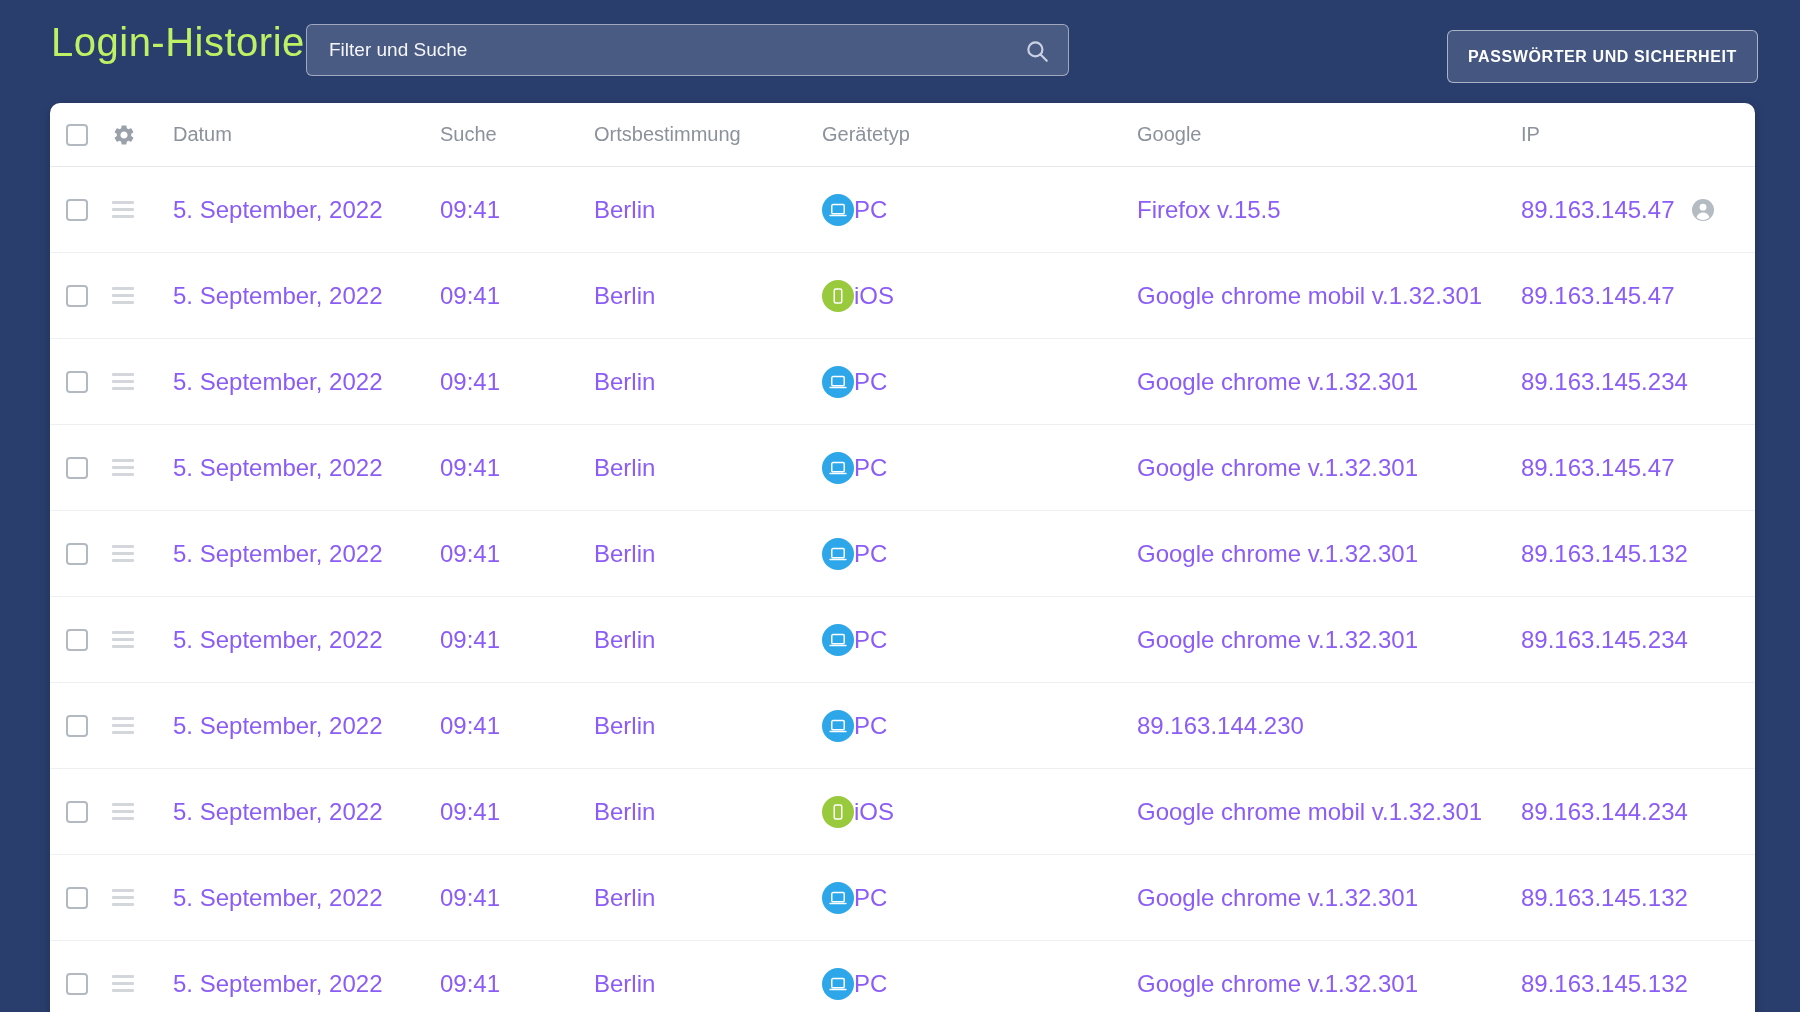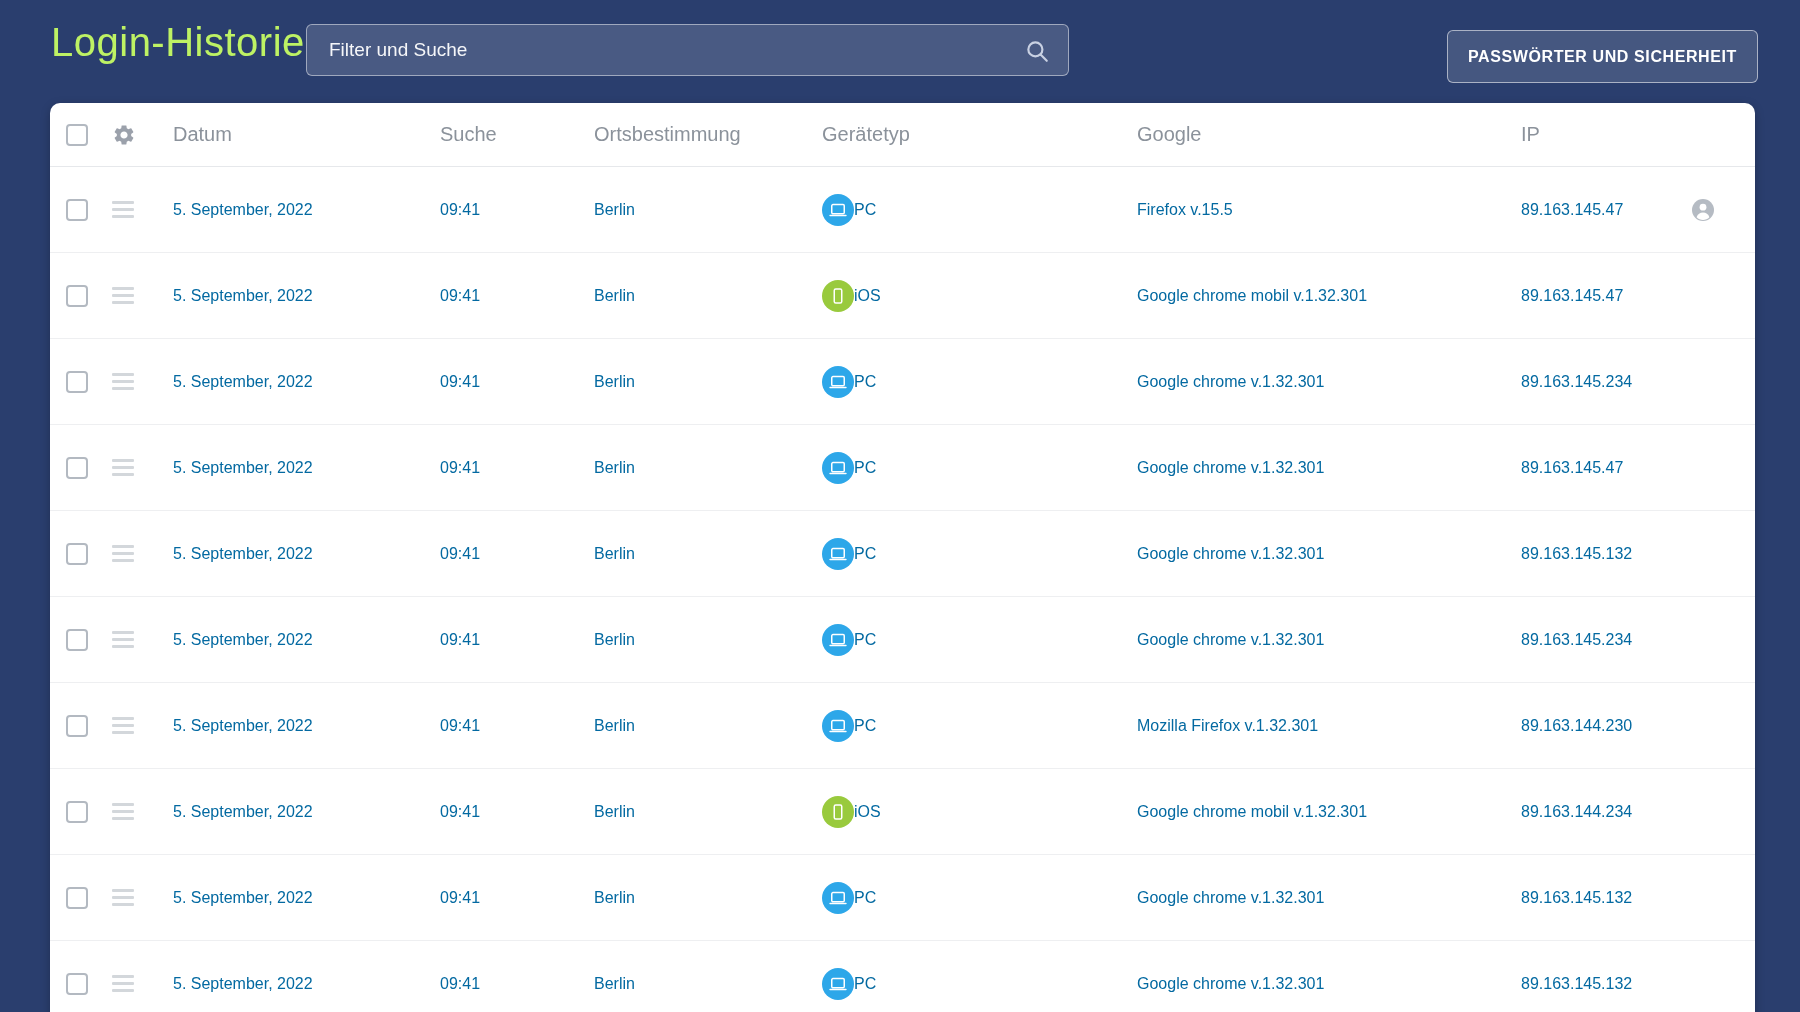--- a/index.html
+++ b/index.html
@@ -59,21 +59,21 @@
     box-sizing: border-box;
   }
   .thead {
     height: 64px;
     border-bottom: 1px solid #E6E8EB;
     color: #8B929B; font-size: 20px;
   }
   .trow {
     height: 86px;
     border-bottom: 1px solid #EEEFF1;
-    color: #0369a1; font-size: 16px;
+    color: #8b5cf6; font-size: 24px;
   }
   .checkbox {
     width: 22px; height: 22px; box-sizing: border-box;
     border: 2px solid #B3B9C1; border-radius: 4px;
     background: #fff; cursor: pointer;
   }
   .gear-icon { width: 24px; height: 24px; display: block; cursor: pointer; }
   .hamburger { width: 22px; cursor: pointer; }
   .hamburger .bar { height: 3px; background: #D3D7DB; border-radius: 1px; margin: 4px 0; }
   .device-cell { display: flex; align-items: center; }
@@ -347,21 +347,20 @@
     <div class="device-cell">
       <span class="device-badge pc">
         <svg width="20" height="20" viewBox="0 0 24 24" style="display: block;">
           <rect x="4.5" y="5.5" width="15" height="11" rx="1.5" fill="none" stroke="#ffffff" stroke-width="1.8"></rect>
           <line x1="2.5" y1="18.5" x2="21.5" y2="18.5" stroke="#ffffff" stroke-width="1.8" stroke-linecap="round"></line>
         </svg>
 
       </span>
       <span class="cell-text">PC</span>
     </div>
-    <div class="cell-text browser-cell">Mozilla Firefox  v.1.32.301</div>
     <div class="cell-text">89.163.144.230</div>
     <div>
       <svg class="person-icon" viewBox="0 0 24 24" style="visibility: hidden;">
         <circle cx="12" cy="12" r="11" fill="#B5BBC3"></circle>
         <circle cx="12" cy="9.2" r="3.4" fill="#ffffff"></circle>
         <path d="M5.6 19.2c1-3.1 3.5-4.6 6.4-4.6s5.4 1.5 6.4 4.6c-1.7 1.7-4 2.8-6.4 2.8s-4.7-1.1-6.4-2.8z" fill="#ffffff"></path>
       </svg>
     </div>
   </div>
       <div class="grid-row trow">

